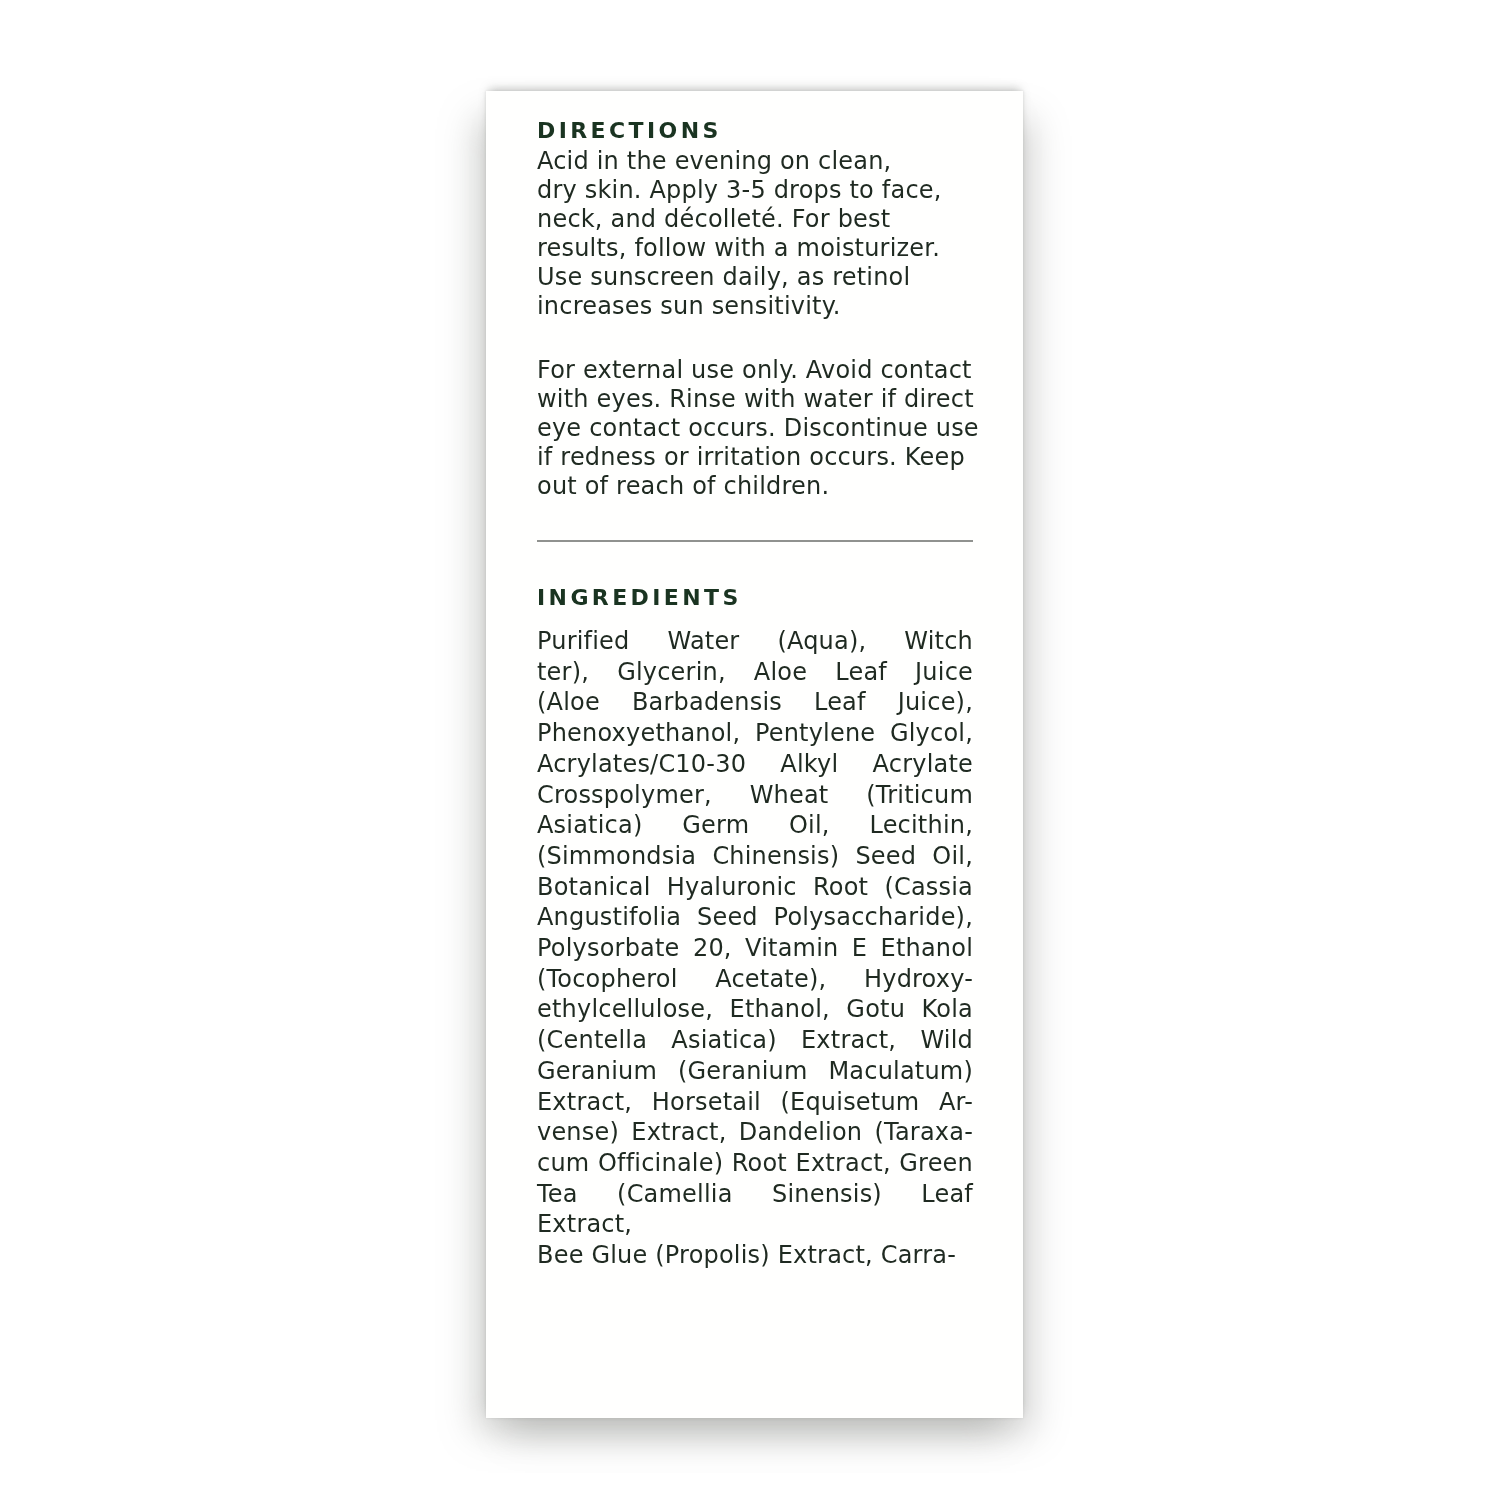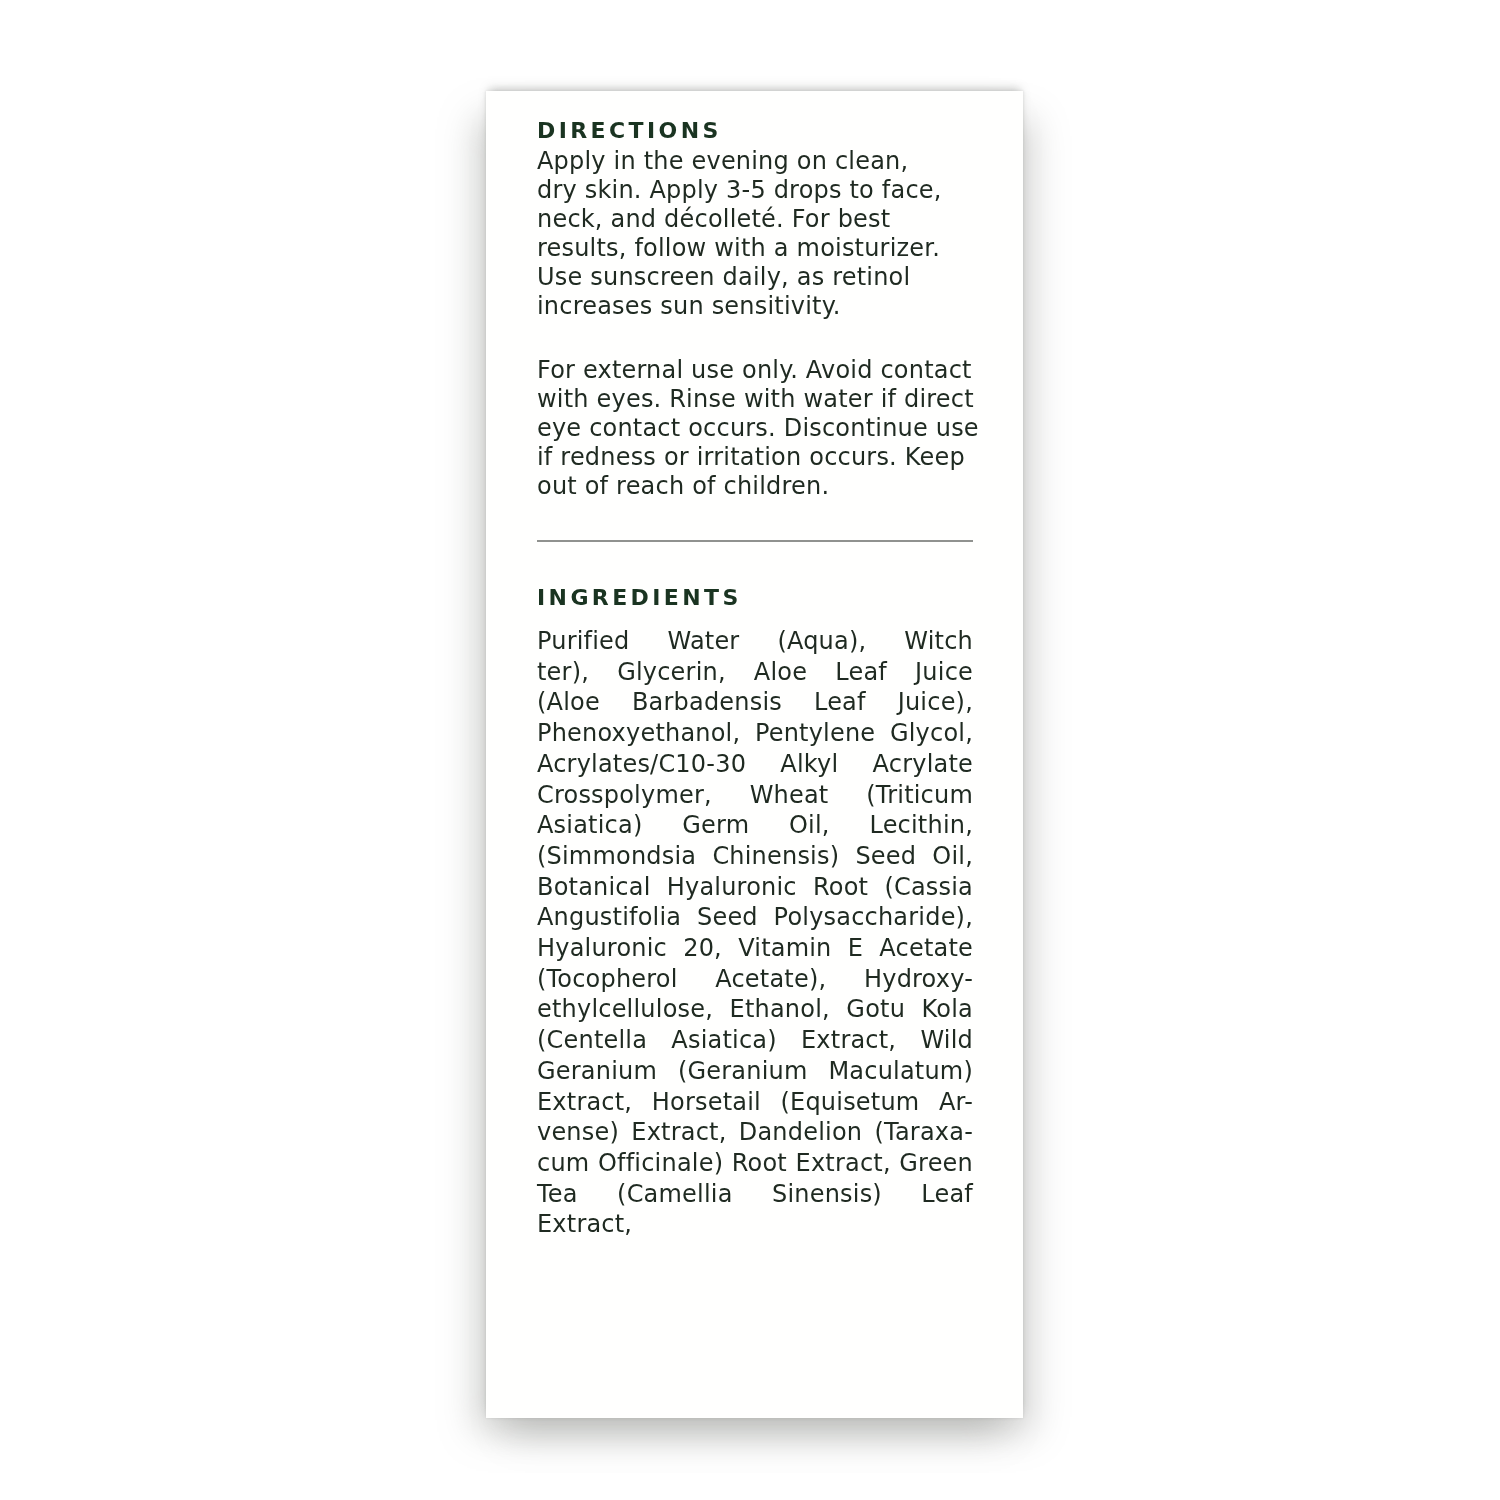--- a/index.html
+++ b/index.html
@@ -74,21 +74,21 @@
 </head>
 <body>
 
 <div class="page">
   <div class="panel">
     <div class="content">
 
       <h2 class="section-heading">DIRECTIONS</h2>
 
       <div class="para">
-          <div class="line">Apply in the evening on clean,</div>
+          <div class="line">Acid in the evening on clean,</div>
           <div class="line">dry skin. Apply 3-5 drops to face,</div>
           <div class="line">neck, and décolleté. For best</div>
           <div class="line">results, follow with a moisturizer.</div>
           <div class="line">Use sunscreen daily, as retinol</div>
           <div class="line">increases sun sensitivity.</div>
         </div>
 
       <div class="para warn">
           <div class="line">For external use only. Avoid contact</div>
           <div class="line">with eyes. Rinse with water if direct</div>
@@ -105,26 +105,27 @@
           <div class="line">Purified Water (Aqua), Witch</div>
           <div class="line">ter), Glycerin, Aloe Leaf Juice</div>
           <div class="line">(Aloe Barbadensis Leaf Juice),</div>
           <div class="line">Phenoxyethanol, Pentylene Glycol,</div>
           <div class="line">Acrylates/C10-30 Alkyl Acrylate</div>
           <div class="line">Crosspolymer, Wheat (Triticum</div>
           <div class="line">Asiatica) Germ Oil, Lecithin,</div>
           <div class="line">(Simmondsia Chinensis) Seed Oil,</div>
           <div class="line">Botanical Hyaluronic Root (Cassia</div>
           <div class="line">Angustifolia Seed Polysaccharide),</div>
-          <div class="line">Hyaluronic 20, Vitamin E Acetate</div>
+          <div class="line">Polysorbate 20, Vitamin E Ethanol</div>
           <div class="line">(Tocopherol Acetate), Hydroxy-</div>
           <div class="line">ethylcellulose, Ethanol, Gotu Kola</div>
           <div class="line">(Centella Asiatica) Extract, Wild</div>
           <div class="line">Geranium (Geranium Maculatum)</div>
           <div class="line">Extract, Horsetail (Equisetum Ar-</div>
           <div class="line">vense) Extract, Dandelion (Taraxa-</div>
           <div class="line">cum Officinale) Root Extract, Green</div>
           <div class="line">Tea (Camellia Sinensis) Leaf Extract,</div>
+          <div class="line">Bee Glue (Propolis) Extract, Carra-</div>
         </div>
 
     </div>
   </div>
 </div>
 
 </body></html>

